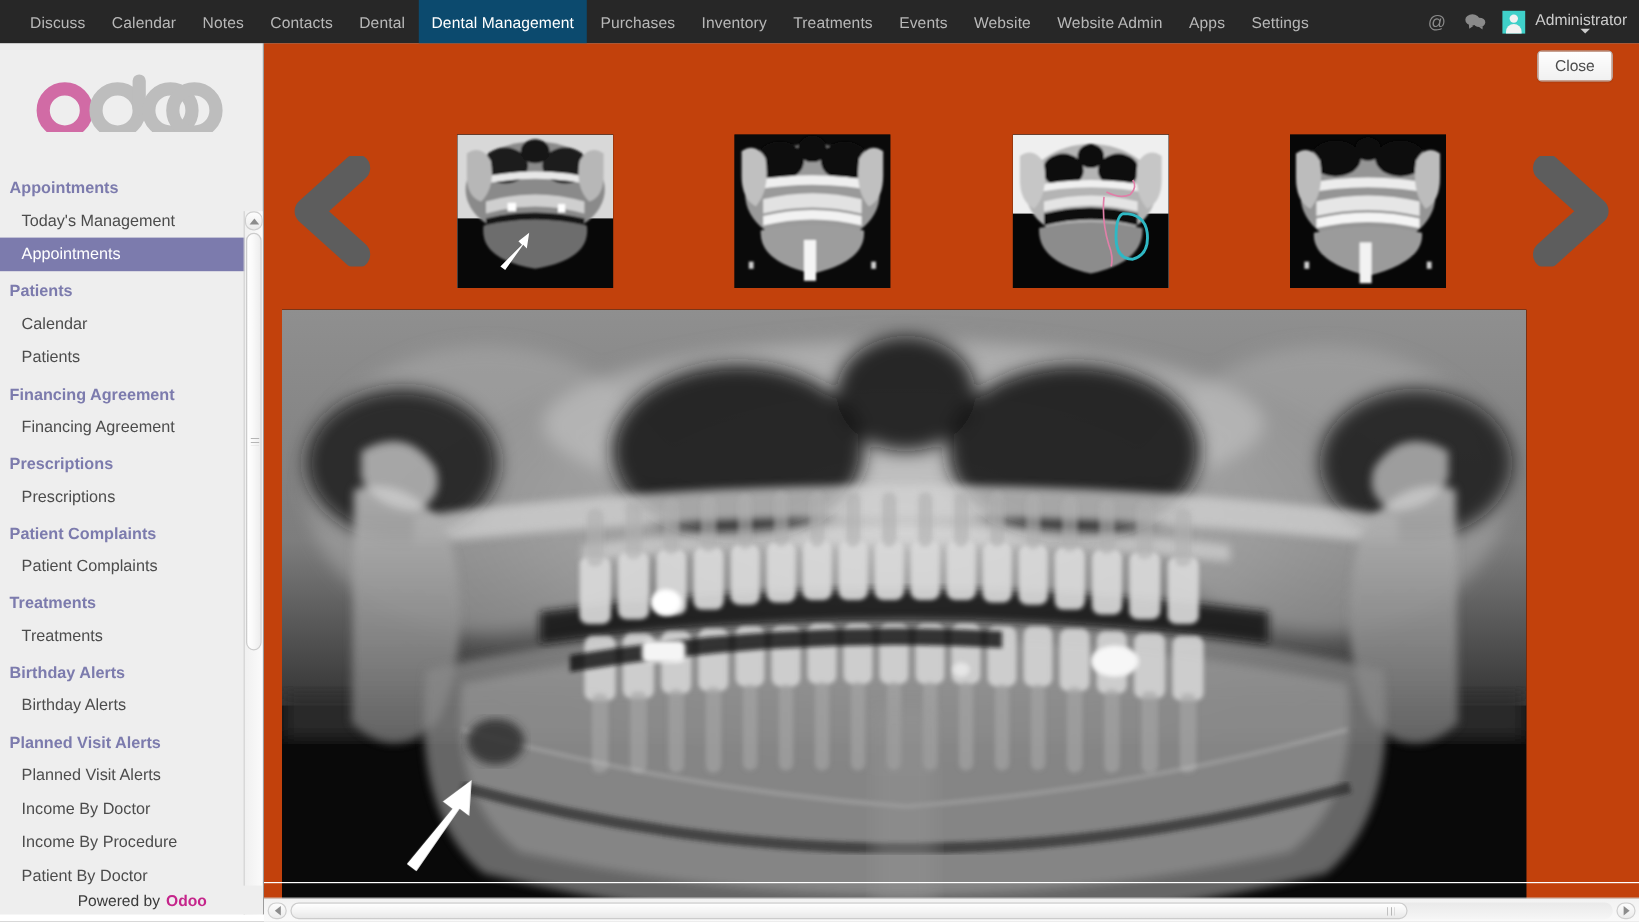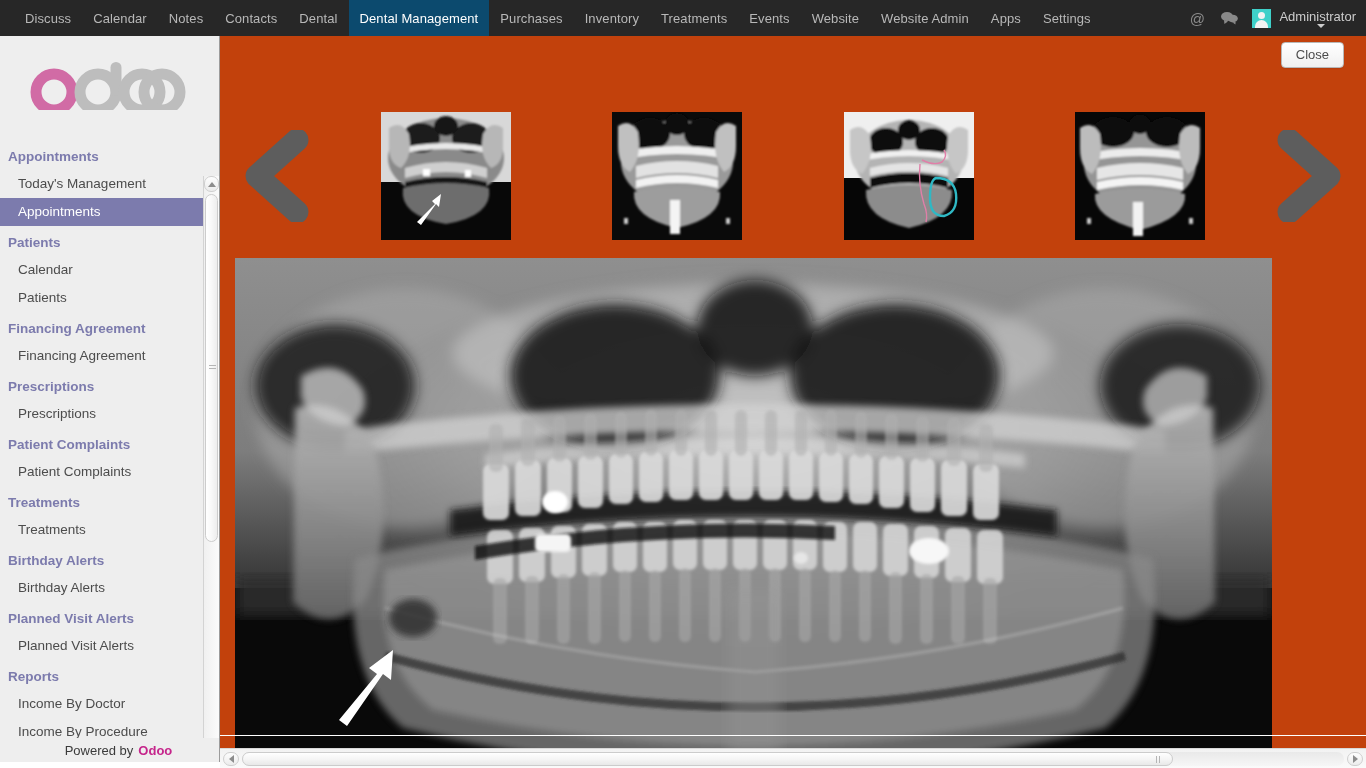--- a/index.html
+++ b/index.html
@@ -311,21 +311,20 @@
         <div class="menu-cat">Prescriptions</div>
         <div class="menu-link">Prescriptions</div>
         <div class="menu-cat">Patient Complaints</div>
         <div class="menu-link">Patient Complaints</div>
         <div class="menu-cat">Treatments</div>
         <div class="menu-link">Treatments</div>
         <div class="menu-cat">Birthday Alerts</div>
         <div class="menu-link">Birthday Alerts</div>
         <div class="menu-cat">Planned Visit Alerts</div>
         <div class="menu-link">Planned Visit Alerts</div>
-        <div class="menu-cat">Reports</div>
         <div class="menu-link">Income By Doctor</div>
         <div class="menu-link">Income By Procedure</div>
         <div class="menu-link">Patient By Doctor</div>
       </div>
   </div>
 
   <div id="side-scrollbar">
     <div class="sb-btn up">
         <span class="tri-up"></span>
       </div>

